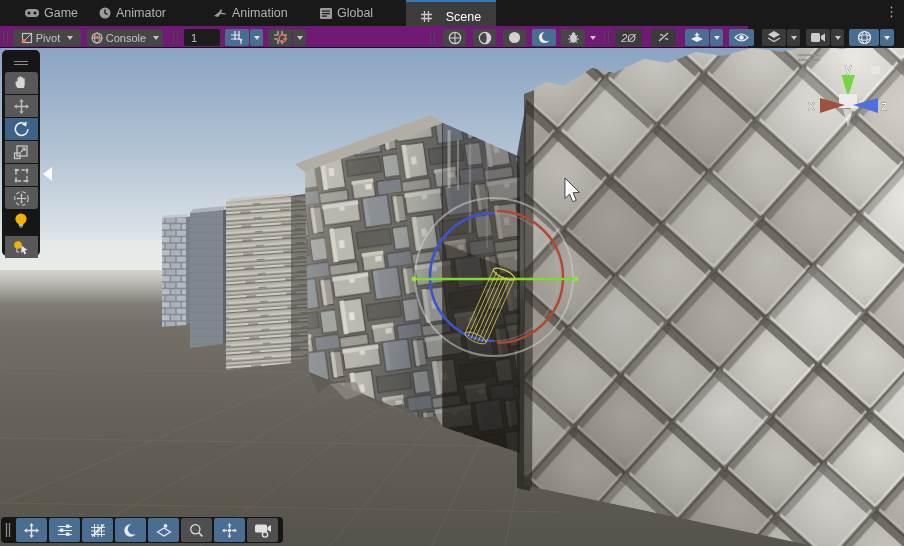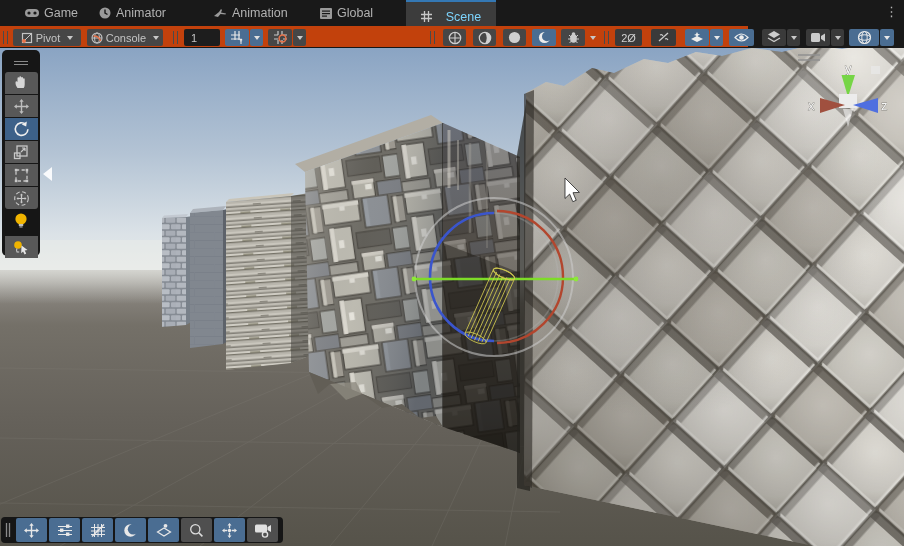--- a/index.html
+++ b/index.html
@@ -1,24 +1,24 @@
 <!DOCTYPE html>
 <html><head><meta charset="utf-8">
 <style>
 *{margin:0;padding:0;box-sizing:border-box}
 html,body{width:904px;height:546px;overflow:hidden;background:#191919;font-family:"Liberation Sans",sans-serif}
 #stage{position:absolute;left:0;top:0;width:904px;height:546px}
 
 #tabbar{position:absolute;left:0;top:0;width:904px;height:26px;background:#191919}
 .tab{position:absolute;top:0;height:26px;display:flex;align-items:center;gap:5px;color:#b2b2b2;font-size:12.5px}
 .tab svg{display:block}
-#tab-scene{position:absolute;left:406px;top:0;width:90px;height:31px;background:#3c3c3c;border-top:2px solid #3478b4;display:flex;align-items:center;justify-content:center;gap:14px;color:#7dd3fc;font-size:12.5px}
+#tab-scene{position:absolute;left:406px;top:0;width:90px;height:31px;background:#3c3c3c;border-top:2px solid #3478b4;display:flex;align-items:center;justify-content:center;gap:14px;color:#ffffff;font-size:12.5px}
 #kebab{position:absolute;right:6px;top:4px;color:#b6b6b6;font-size:13px;letter-spacing:0}
 
-#toolbar{position:absolute;left:0;top:26px;width:748px;height:22px;background:#c2410c;border-bottom:1px solid #161616}
+#toolbar{position:absolute;left:0;top:26px;width:748px;height:22px;background:#701a75;border-bottom:1px solid #161616}
 .tbtn{position:absolute;top:3px;height:17px;background:#464646;border-radius:2px;display:flex;align-items:center;justify-content:center;color:#c4c4c4;font-size:11px;gap:3px}
 .tbtn.blue{background:#4a6d92}
 .grip{position:absolute;top:5px;width:5px;height:13px;border-left:1px solid #4a4a4a;border-right:1px solid #4a4a4a}
 .darrow{width:0;height:0;border-left:3.5px solid transparent;border-right:3.5px solid transparent;border-top:4px solid #c8c8c8}
 
 #vp{position:absolute;left:0;top:48px;width:904px;height:498px;overflow:hidden}
 
 #ltools{position:absolute;left:2px;top:2px;width:38px;height:206px;background:#161616;border-radius:5px;padding-top:3px}
 .lt{width:33px;height:22px;margin:1px auto 0;background:#585858;display:flex;align-items:center;justify-content:center}
 .lt.first{border-radius:3px 3px 0 0}
@@ -141,21 +141,21 @@
       <svg width="13" height="13" viewBox="0 0 13 13">
           <ellipse cx="6.5" cy="7.5" rx="3.4" ry="4.3" fill="#cccccc"></ellipse>
           <circle cx="6.5" cy="3" r="1.8" fill="#cccccc"></circle>
           <path d="M2 4l2 2M11 4 9 6M1 8h2M10 8h2M2.5 12l2-2M10.5 12l-2-2" stroke="#cccccc" stroke-width="1"></path>
         </svg>
       </div>
     <div class="tbtn" style="left:586px;width:13px;background:transparent">
         <div class="darrow"></div>
       </div>
     <div class="grip" style="left:604px"></div>
-    <div class="tbtn" style="left:615px;width:27px;background:#3a3a3a;color:#d2d2d2;">2Ø</div>
+    <div class="tbtn" style="left:615px;width:27px;background:#3a3a3a;color:#d2d2d2;font-style:italic">2Ø</div>
     <div class="tbtn" style="left:651px;width:25px;background:#3a3a3a">
       <svg width="13" height="13" viewBox="0 0 13 13">
           <path d="M2 10 L11 2" stroke="#cccccc" stroke-width="1.3"></path>
           <path d="M3 4 q2 -1 3 1 M8 8 q2 -1 3 1" stroke="#cccccc" stroke-width="1.1" fill="none"></path>
         </svg>
       </div>
     <div class="tbtn blue" style="left:685px;width:24px">
       <svg width="14" height="13" viewBox="0 0 14 13">
           <path d="M7 5 L1 8 L7 11 L13 8 Z" fill="#ececec"></path>
           <path d="M7 1 l1 2 2 .5 -2 1 -1 2 -1-2 -2-.5 2-1 Z" fill="#ececec"></path>

